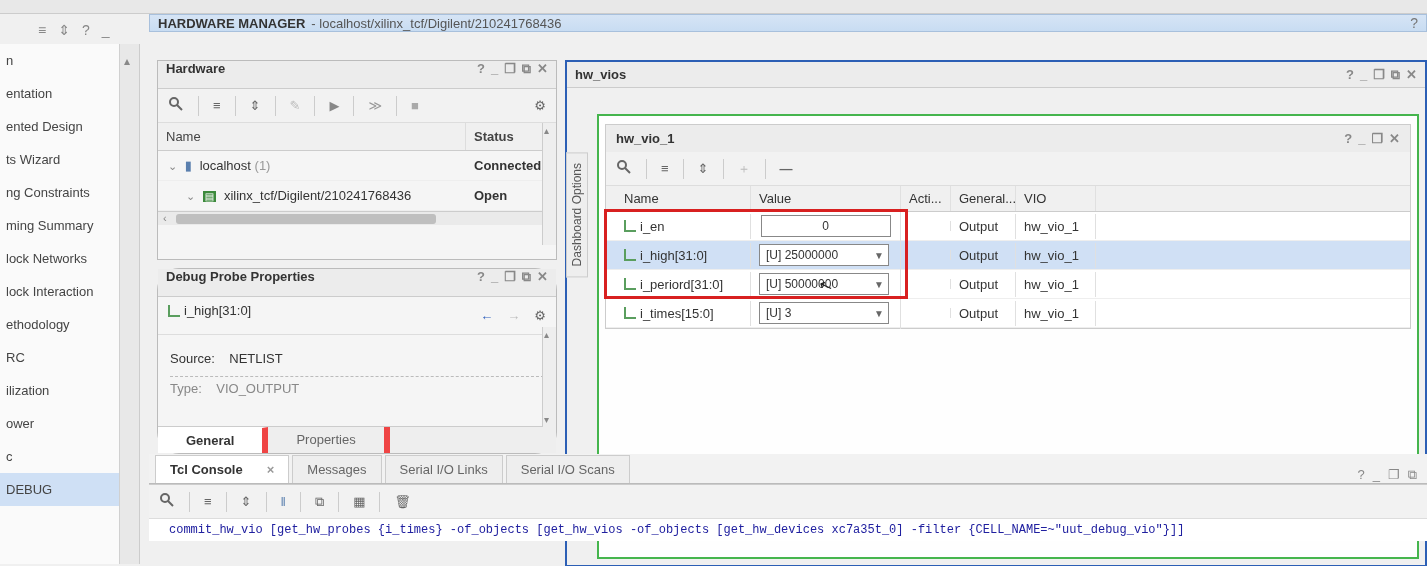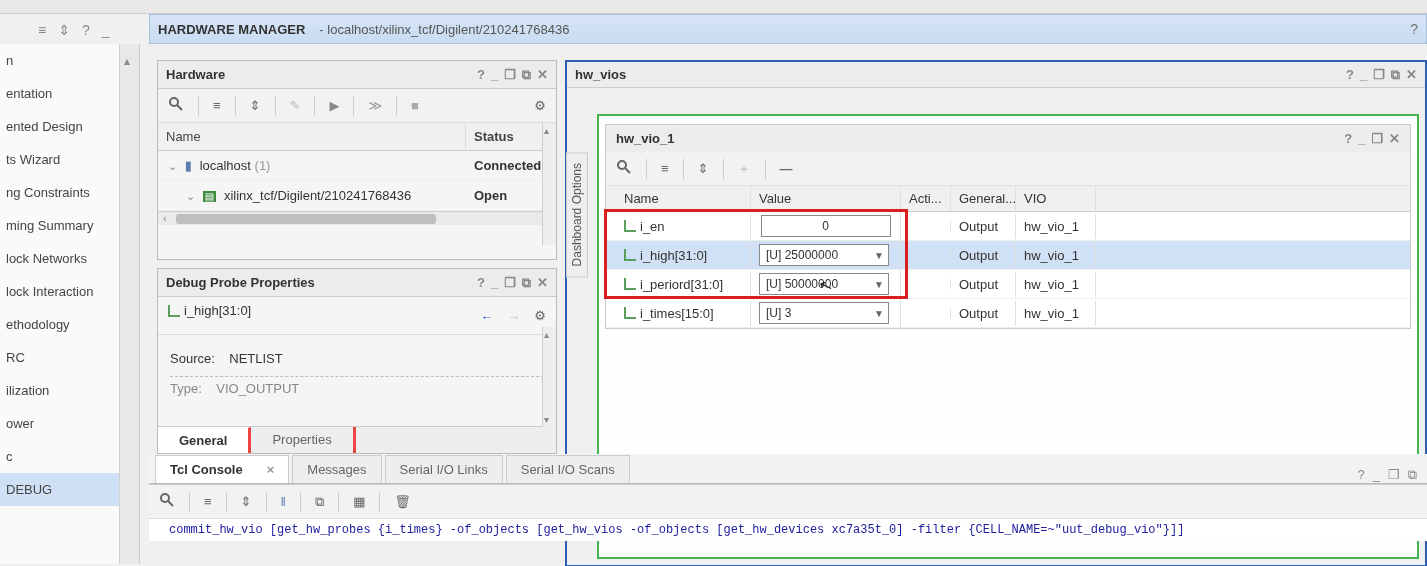--- a/index.html
+++ b/index.html
@@ -14,28 +14,27 @@
     position: relative;
   }
   .top-bar {
     height: 14px;
     background: #e8e8e8;
     border-bottom: 1px solid #ccc;
   }
   .header-bar {
     position: absolute;
     top: 14px; left: 149px; right: 0;
-    height: 30px;
+    height: 18px;
     background: linear-gradient(to bottom, #d6e4f5, #c8dcf2);
     border: 1px solid #a8c0dc;
     display: flex;
     align-items: center;
     padding: 0 8px;
     font-size: 13px;
-    gap: 8px;
   }
   .header-bar .title { font-weight: bold; }
   .header-bar .path { color: #555; margin-left: 6px; }
   .header-bar .help { margin-left: auto; color: #777; font-size: 14px; }
   .small-icon-row {
     position: absolute;
     top: 22px; left: 38px;
     display: flex; gap: 12px;
     color: #888;
   }
@@ -74,21 +73,21 @@
     height: 408px;
   }
   .panel {
     position: absolute;
     background: #f5f5f5;
     border: 1px solid #bbb;
   }
   .panel-title {
     height: 28px;
     display: flex;
-    align-items: center;
+    align-items: flex-start;
     padding: 0 8px;
     background: #ececec;
     border-bottom: 1px solid #ccc;
     font-weight: bold;
     font-size: 13px;
   }
   .panel-ctrls { margin-left: auto; display: flex; gap: 6px; color: #888; }
   .panel-ctrls span { cursor: pointer; font-size: 13px; }
   .toolbar {
     height: 34px;
@@ -130,26 +129,26 @@
     background: #eaeaea;
     border-top: 1px solid #ccc;
     position: relative;
   }
   .hw-scroll .thumb {
     position: absolute;
     left: 18px; width: 260px; top: 2px; height: 10px;
     background: #bfbfbf; border-radius: 3px;
   }
   .hw-scroll .ar { position:absolute; top:0; color:#888; font-size:11px; padding:0 3px;}
-  .dbg-panel { top: 222px; left: 8px; width: 400px; height: 186px; }
+  .dbg-panel { top: 222px; left: 8px; width: 400px; height: 186px; border-radius: 22px; }
   .dbg-body { padding: 8px 12px; position: relative; flex:1; }
   .dbg-row { display:flex; align-items:center; gap:14px; margin-bottom:8px; }
   .dbg-signal { display:flex; align-items:center; gap:4px; margin-bottom:10px; }
   .dbg-tabs { position:absolute; bottom:0; left:0; display:flex; border-top:1px solid #ccc; width:100%; background:#eee;}
-  .dbg-tabs .t { padding:5px 21px; font-size:13px; border-right:3px solid #ef4444; cursor:pointer; color:#666;}
+  .dbg-tabs .t { padding:5px 28px; font-size:13px; border-right:6px solid #ef4444; cursor:pointer; color:#666;}
   .dbg-tabs .t.act { background:#fff; font-weight:bold; color:#333; border-top:1px solid #fff; }
   .vio-outer {
     position: absolute;
     top: 14px; left: 416px; right: 0; height: 507px;
     border: 2px solid #2c5fb5;
   }
   .vio-title {
     height: 26px; display:flex; align-items:center; padding:0 8px;
     background:#ececec; border-bottom:1px solid #ccc; font-weight:bold;
   }

